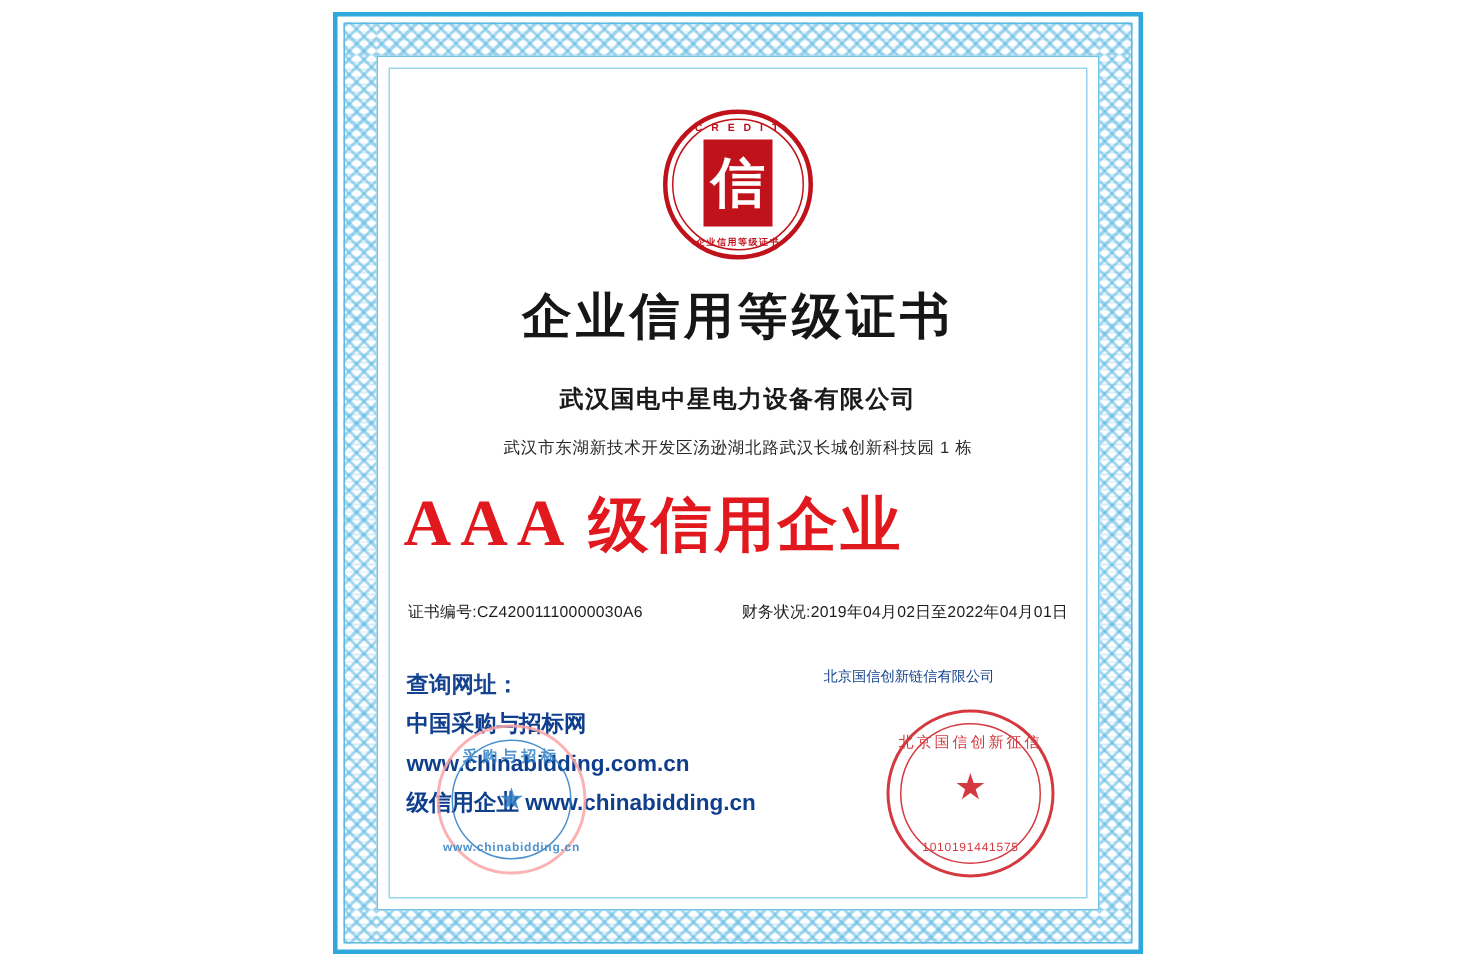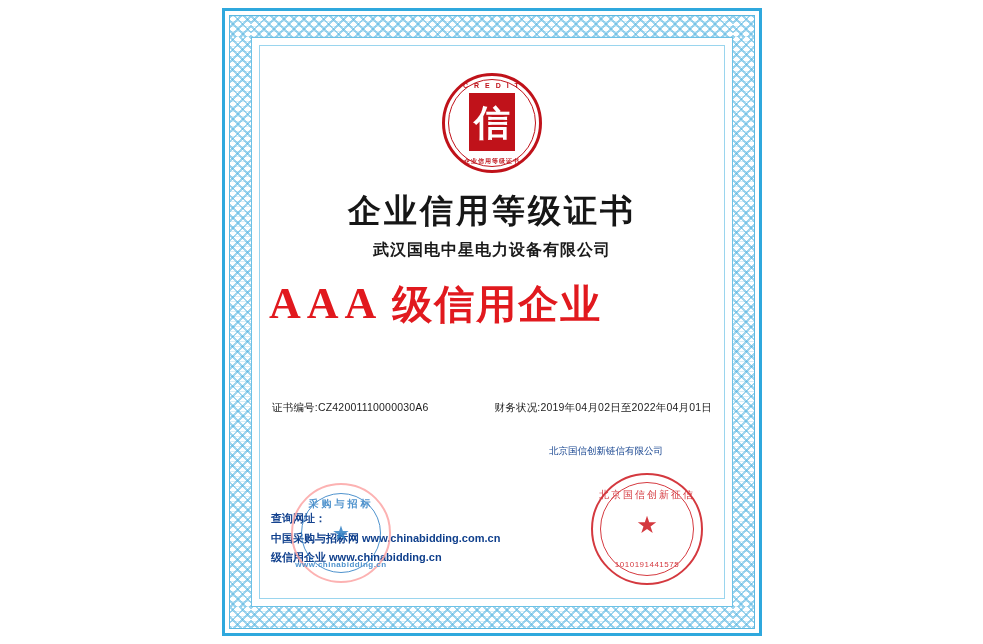--- a/index.html
+++ b/index.html
@@ -162,21 +162,21 @@
   .title {
     margin-top: 16px;
     text-align: center;
     font-size: 33px;
     font-weight: bold;
     letter-spacing: 3px;
     color: #161616;
     font-family: "DejaVu Sans", sans-serif;
   }
   .company {
-    margin-top: 6px;
+    margin-top: 22px;
     text-align: center;
     font-size: 16px;
     font-weight: bold;
     letter-spacing: 1px;
     color: #1a1a1a;
   }
   .address {
     margin-top: 14px;
     text-align: center;
     font-size: 11px;
@@ -220,23 +220,23 @@
     font-size: 10.5px;
     color: #1c1c1c;
     display: flex;
     justify-content: space-between;
     letter-spacing: 0.2px;
   }
 
   .footer {
     position: absolute;
     left: 2px;
-    bottom: 22px;
+    bottom: 40px;
     width: 250px;
-    font-size: 11px;
+    font-size: 15px;
     line-height: 1.75;
     color: #0f3f8c;
     font-weight: bold;
   }
   .footer .row1 { color: #15438f; }
 
   
   .stamp-blue {
     position: absolute;
     left: 22px;
@@ -345,20 +345,21 @@
         <div class="ring2"></div>
         <div class="arc-top">C R E D I T</div>
         <div class="block">信</div>
         <div class="arc-bottom">企业信用等级证书</div>
       </div>
 
       <div class="title">企业信用等级证书</div>
 
       <div class="company">武汉国电中星电力设备有限公司</div>
 
+      <div class="address">武汉市东湖新技术开发区汤逊湖北路武汉长城创新科技园 1 栋</div>
 
 
       <div class="grade">
         <span class="aaa">AAA</span><span>级信用企业</span>
       </div>
 
       <div class="meta">
         <span>证书编号:CZ42001110000030A6</span>
         <span>财务状况:2019年04月02日至2022年04月01日</span>
       </div>

